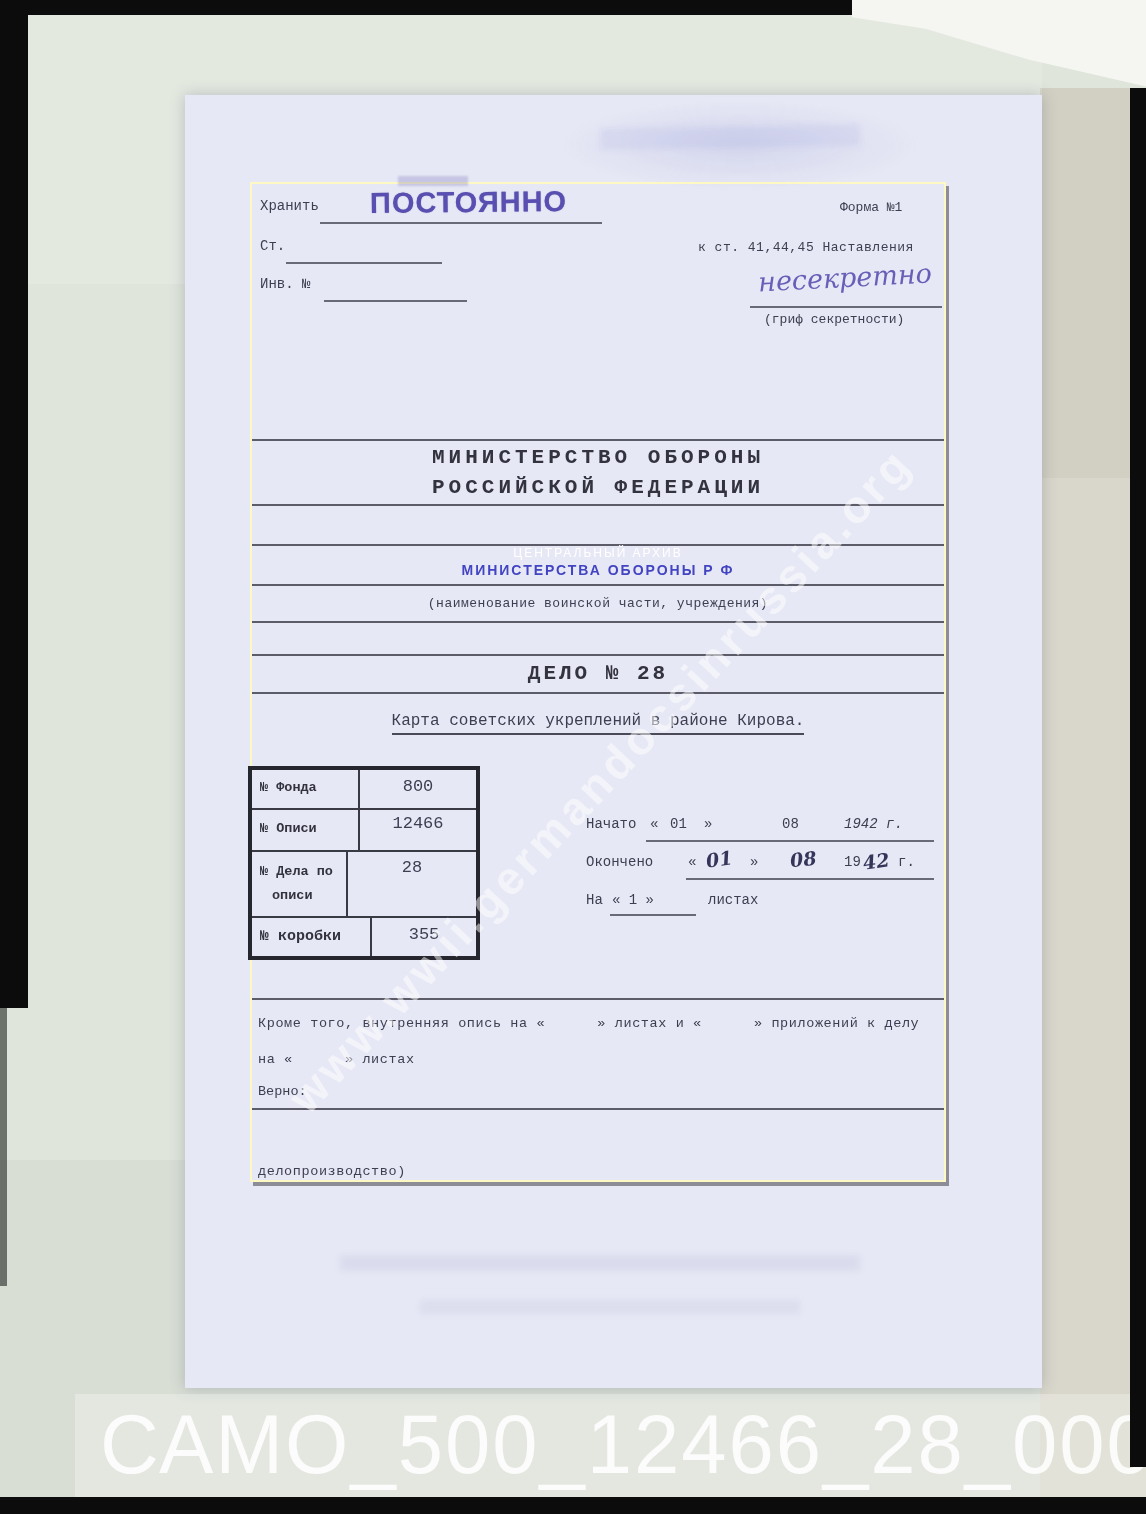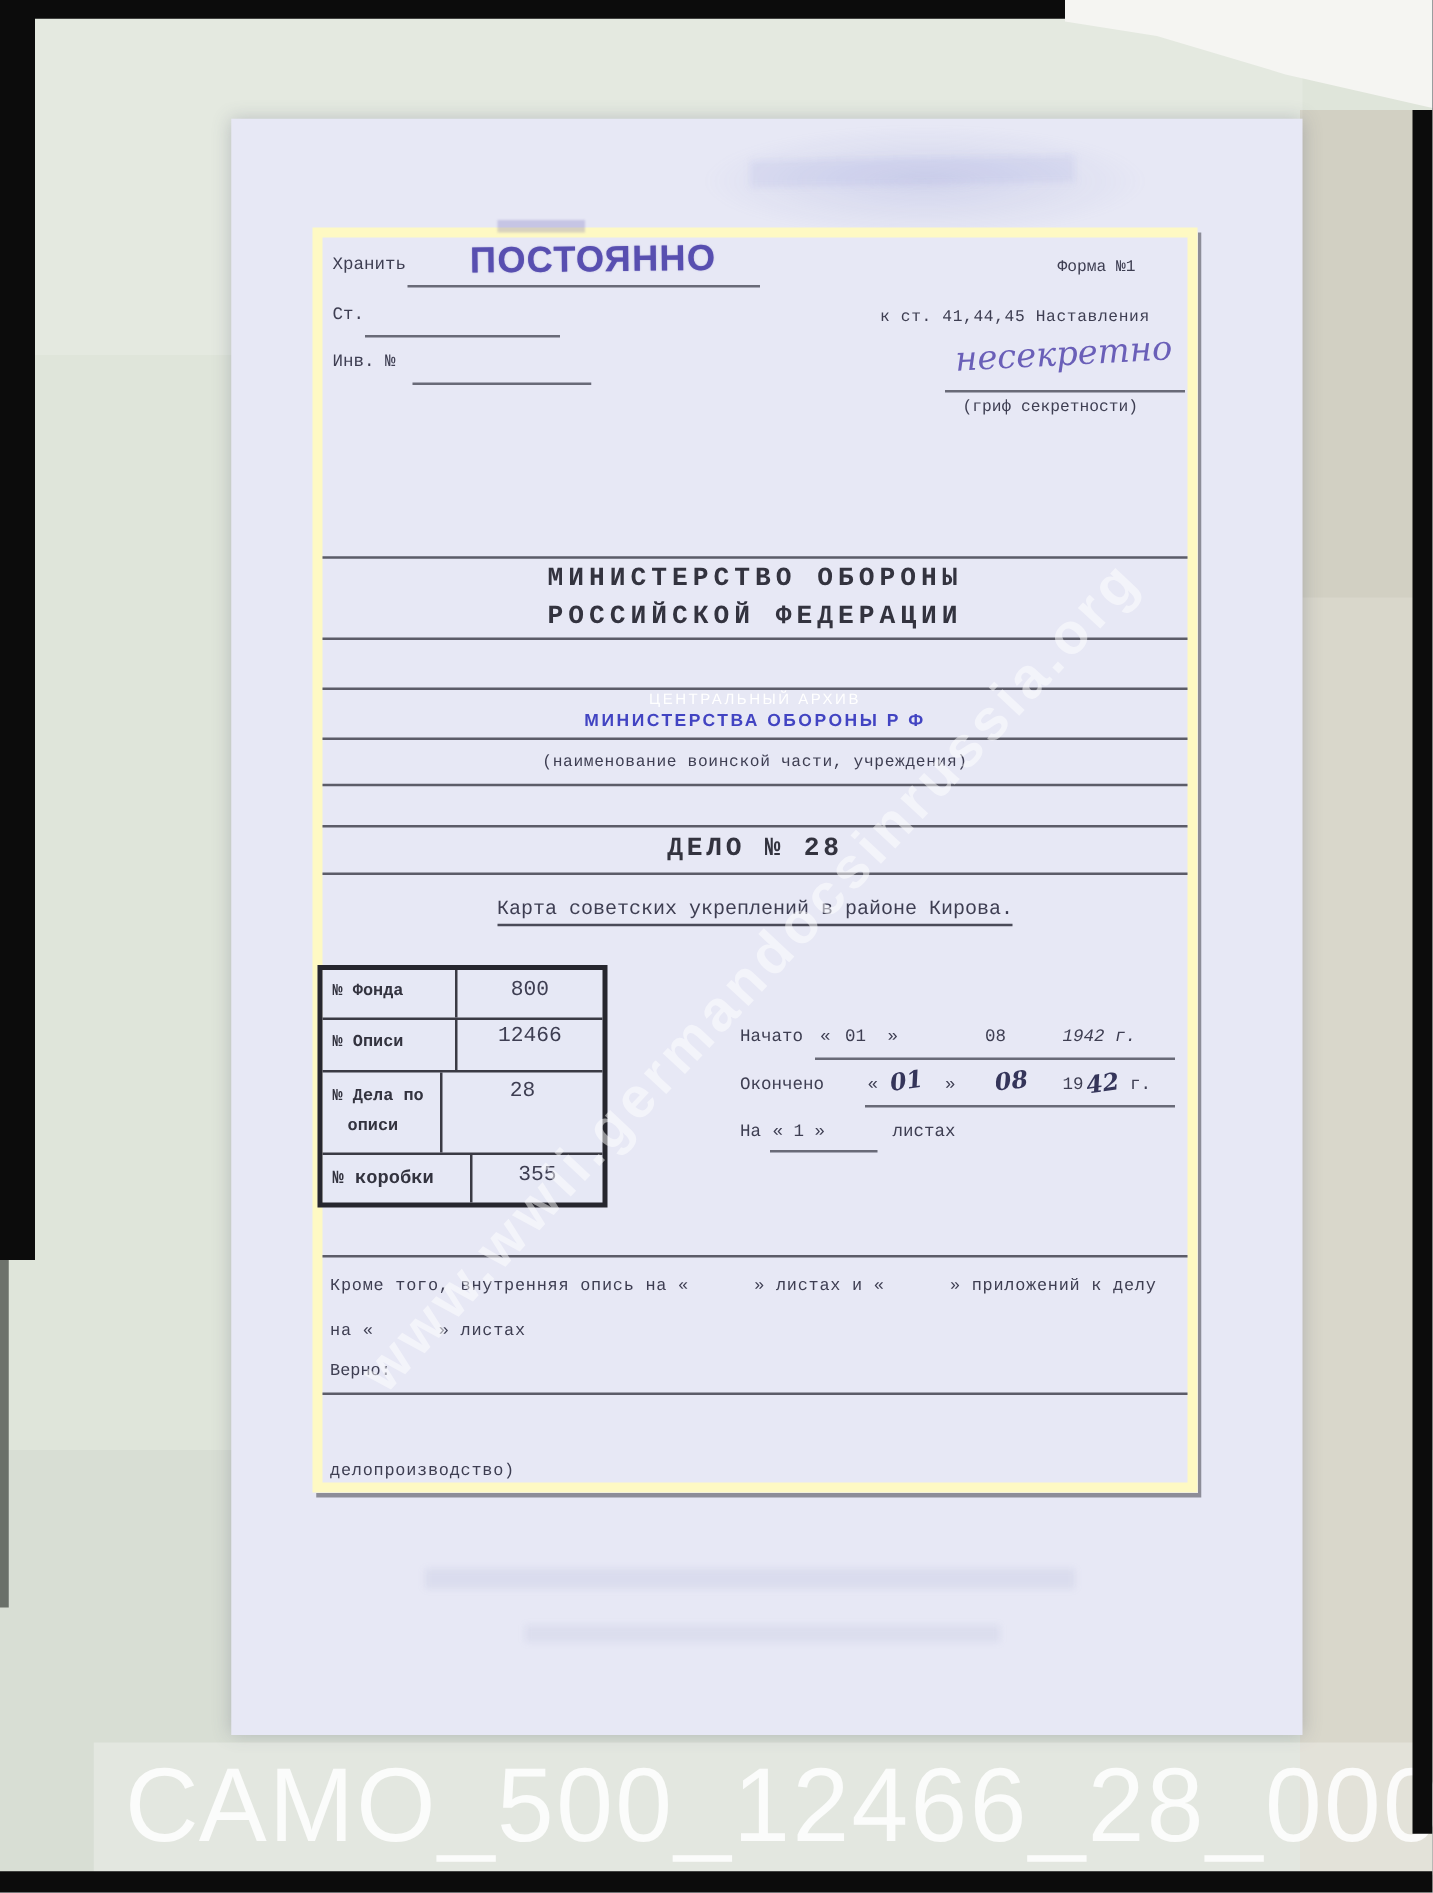--- a/index.html
+++ b/index.html
@@ -34,21 +34,21 @@
             background:radial-gradient(ellipse at center, rgba(120,130,200,.18), rgba(120,130,200,0) 70%);"></div>
 <div class="abs" style="left:600px;top:126px;width:260px;height:22px;z-index:4;filter:blur(3px);
             background:rgba(130,140,210,.12);transform:rotate(-1deg);"></div>
 <div class="abs" style="left:340px;top:1255px;width:520px;height:16px;z-index:4;filter:blur(3px);
             background:rgba(110,120,175,.10);"></div>
 <div class="abs" style="left:420px;top:1300px;width:380px;height:14px;z-index:4;filter:blur(3px);
             background:rgba(110,120,175,.09);"></div>
 <div class="abs" style="left:398px;top:176px;width:70px;height:10px;z-index:5;filter:blur(1px);
             background:rgba(100,90,180,.25);"></div>
 
-<div class="abs" style="left:250px;top:182px;width:692px;height:996px;border:8px solid #fef9c3;
+<div class="abs" style="left:250px;top:182px;width:692px;height:996px;border:2px solid #fef9c3;
             box-shadow:3px 4px 0 rgba(30,30,40,.45);background:transparent;z-index:4;">
 
   <div class="abs tw" style="left:8px;top:14px;font-size:14px;">Хранить</div>
   <div class="uline" style="left:68px;top:38px;width:282px;"></div>
   <div class="abs sans" style="left:118px;top:2px;font-size:29px;font-weight:bold;letter-spacing:1px;
               color:#584fb0;transform:rotate(-.6deg);text-shadow:0 0 1px rgba(88,79,176,.6);">ПОСТОЯННО</div>
 
   <div class="abs tw" style="left:8px;top:54px;font-size:14px;">Ст.</div>
   <div class="uline" style="left:34px;top:78px;width:156px;"></div>
 

